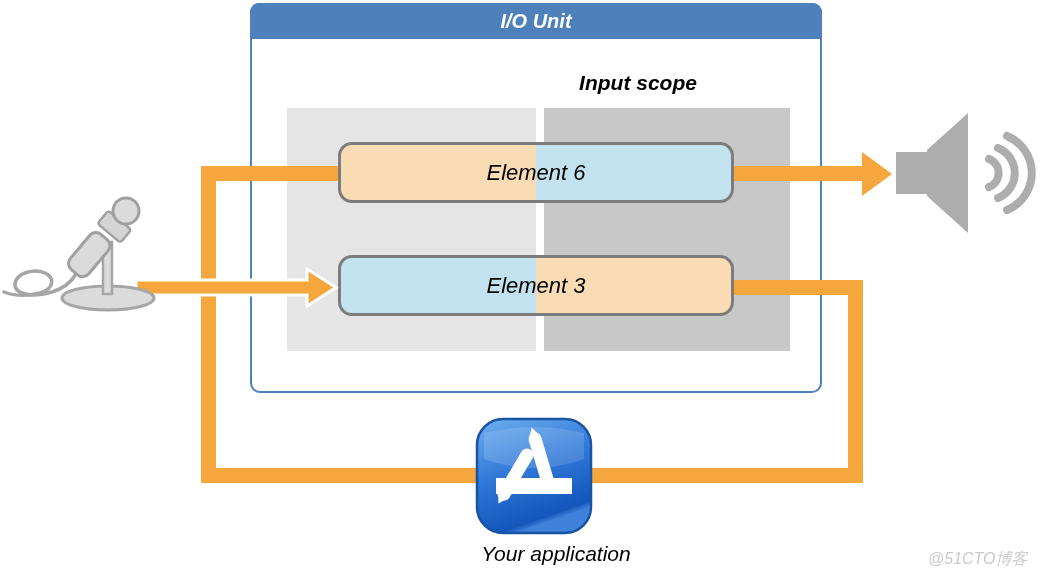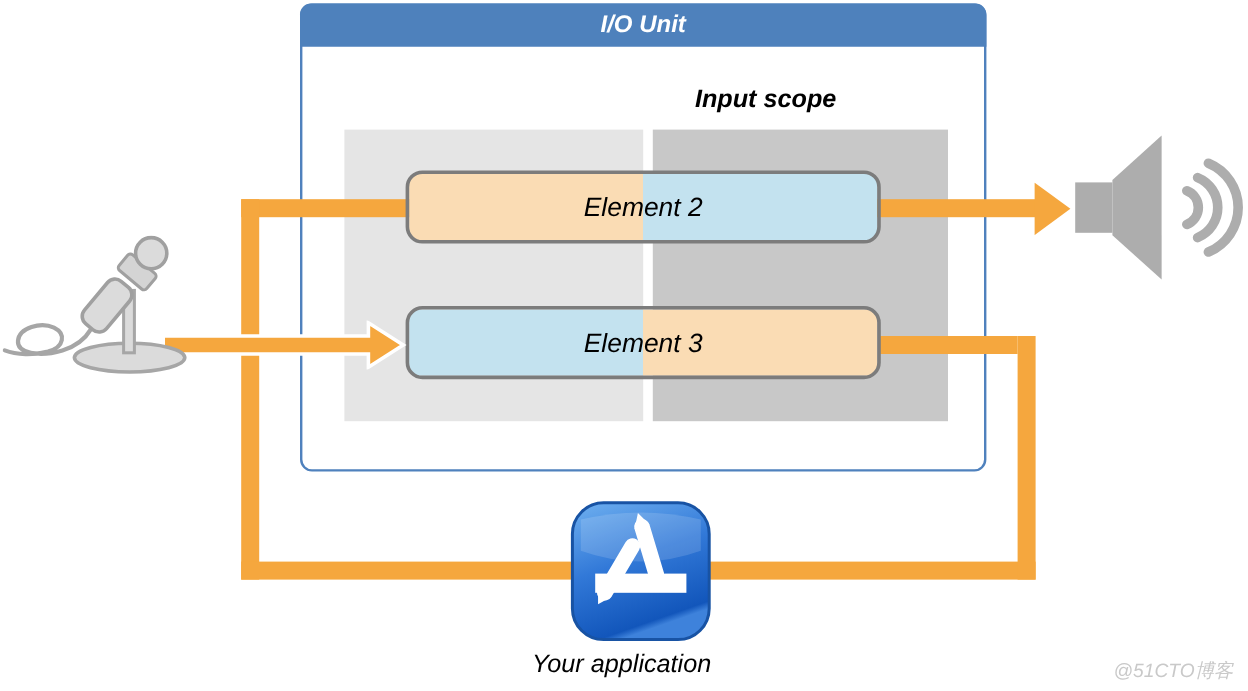--- a/index.html
+++ b/index.html
@@ -98,21 +98,21 @@
   
   .svg-abs { position: absolute; }
   .mic-arrow      { left: 134px; top: 267px; z-index: 5; }
   .spk-arrowhead  { left: 862px; top: 152px; z-index: 5; }
   .mic-icon       { left: 2px;   top: 196px; z-index: 6; }
   .speaker-icon   { left: 895px; top: 110px; z-index: 6; }
   .app-icon       { left: 475px; top: 417px; z-index: 6; }
   
   .app-label {
     position: absolute;
-    left: 398px; top: 542px;
+    left: 436px; top: 542px;
     width: 240px;
     text-align: center;
     font-size: 21px;
     color: #000000;
     z-index: 6;
   }
   .watermark {
     position: absolute;
     left: 928px; top: 549px;
     font-size: 16px;
@@ -137,21 +137,21 @@
   <div class="panel light"></div>
   <div class="panel dark"></div>
 
   <div class="oline line-el0"></div>
   <div class="oline line-left-v"></div>
   <div class="oline line-bottom"></div>
   <div class="oline line-el1-out"></div>
   <div class="oline line-right-v"></div>
 
   <div class="element el0">
-    <span>Element 2</span>
+    <span>Element 6</span>
   </div>
   <div class="element el1">
     <span>Element 3</span>
   </div>
 
   <svg class="svg-abs mic-arrow" width="206" height="41" viewBox="0 0 206 41">
     <polygon points="2,13 173,13 173,2 202,20.5 173,39 173,28 2,28" fill="#F5A73E" stroke="#FFFFFF" stroke-width="3" stroke-linejoin="miter"></polygon>
   </svg>
 
   <svg class="svg-abs spk-arrowhead" width="32" height="44" viewBox="0 0 32 44">

